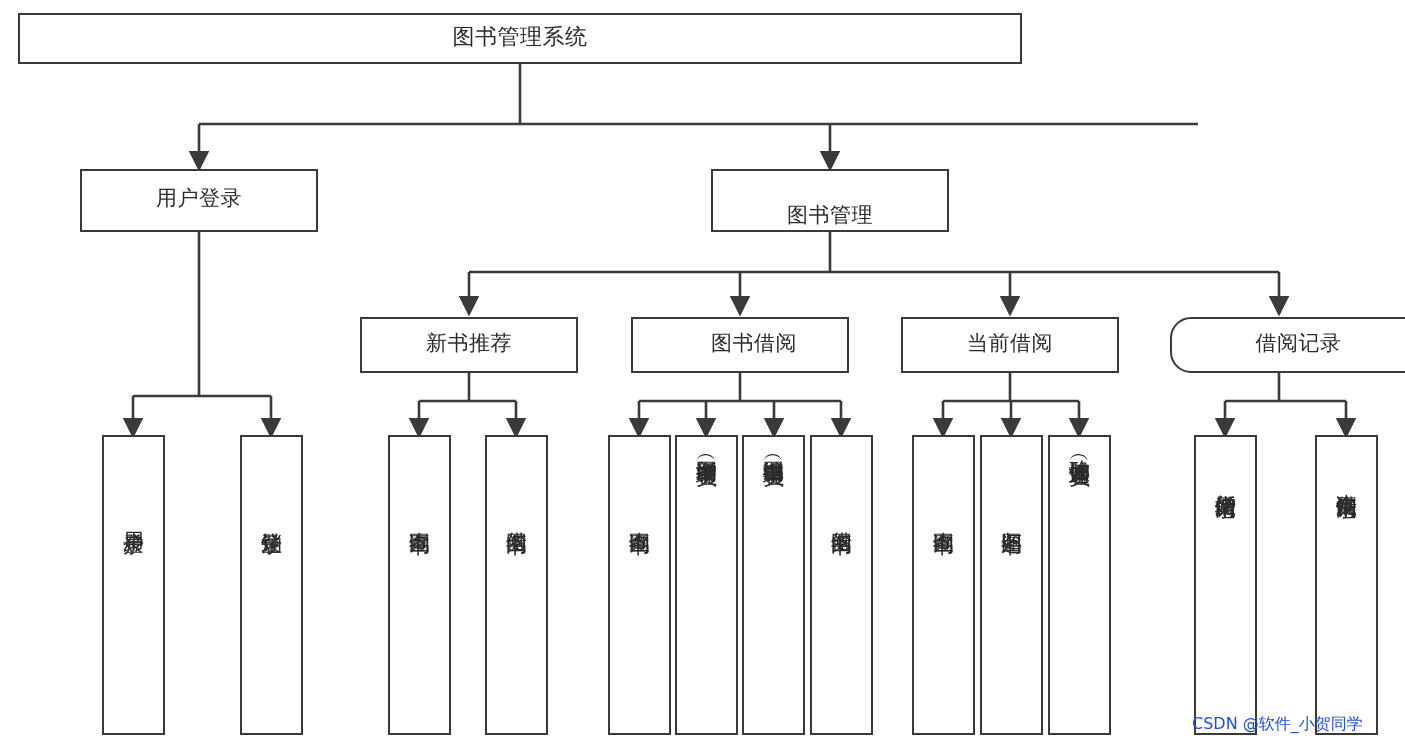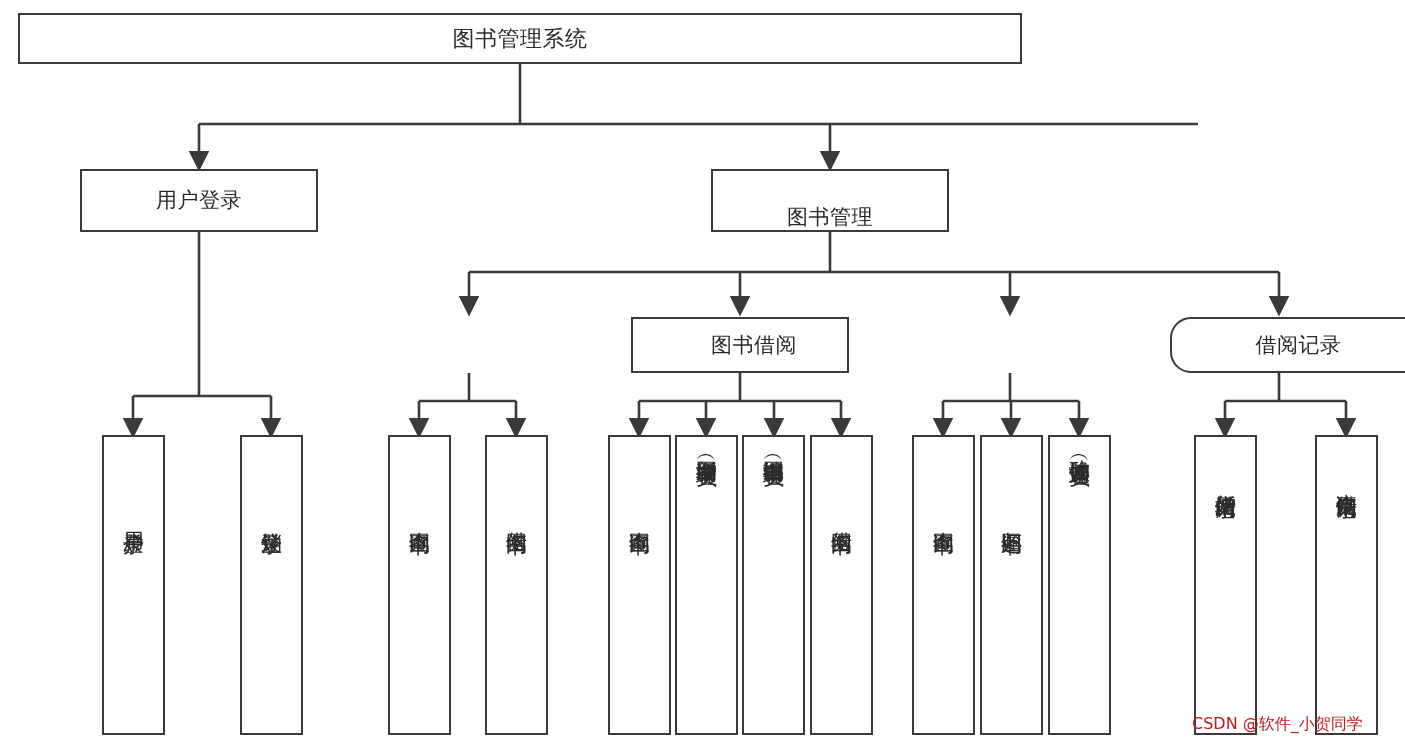--- a/index.html
+++ b/index.html
@@ -40,20 +40,21 @@
   .node .label {
     display: block;
     text-align: center;
     line-height: 1.18;
     letter-spacing: 0.5px;
     white-space: pre;
   }
   
   .node.horiz .label {
     font-size: 21px;
+    font-family: Liberation Mono, monospace;
   }
   .node.root .label {
     font-size: 22px;
   }
   
   .node.vert {
     align-items: flex-start;
     justify-content: center;
     padding-top: 6px;
   }
@@ -67,21 +68,21 @@
     max-height: 288px;
   }
   .node.vert.tall .label {
     max-height: 292px;
   }
   .watermark {
     position: absolute;
     left: 1192px;
     top: 714px;
     font-size: 16px;
-    color: #b91c1c;
+    color: #1d4ed8;
     white-space: nowrap;
     z-index: 5;
     font-family: "DejaVu Sans", "Liberation Sans", sans-serif;
   }
 </style>
 </head>
 <body>
 
 <div id="diagram">
 
@@ -144,25 +145,31 @@
   </div>
 
   <div class="node horiz" style="left:80px; top:169px; width:238px; height:63px;">
     <span class="label">用户登录</span>
   </div>
 
   <div class="node horiz" style="left:711px; top:169px; width:238px; height:63px;align-items:flex-end;">
     <span class="label">图书管理</span>
   </div>
 
+  <div class="node horiz" style="left:360px; top:317px; width:218px; height:56px;">
+    <span class="label">新书推荐</span>
+  </div>
 
   <div class="node horiz" style="left:631px; top:317px; width:218px; height:56px;padding-left:28px;">
     <span class="label">图书借阅</span>
   </div>
 
+  <div class="node horiz" style="left:901px; top:317px; width:218px; height:56px;">
+    <span class="label">当前借阅</span>
+  </div>
 
   <div class="node horiz" style="left:1170px; top:317px; width:257px; height:56px;border-radius:21px;">
     <span class="label">借阅记录</span>
   </div>
 
   <div class="node vert" style="left:102px; top:435px; width:63px; height:300px; padding-top:78px;">
     <span class="label">用户登录</span>
   </div>
 
   <div class="node vert" style="left:240px; top:435px; width:63px; height:300px; padding-top:78px;">

